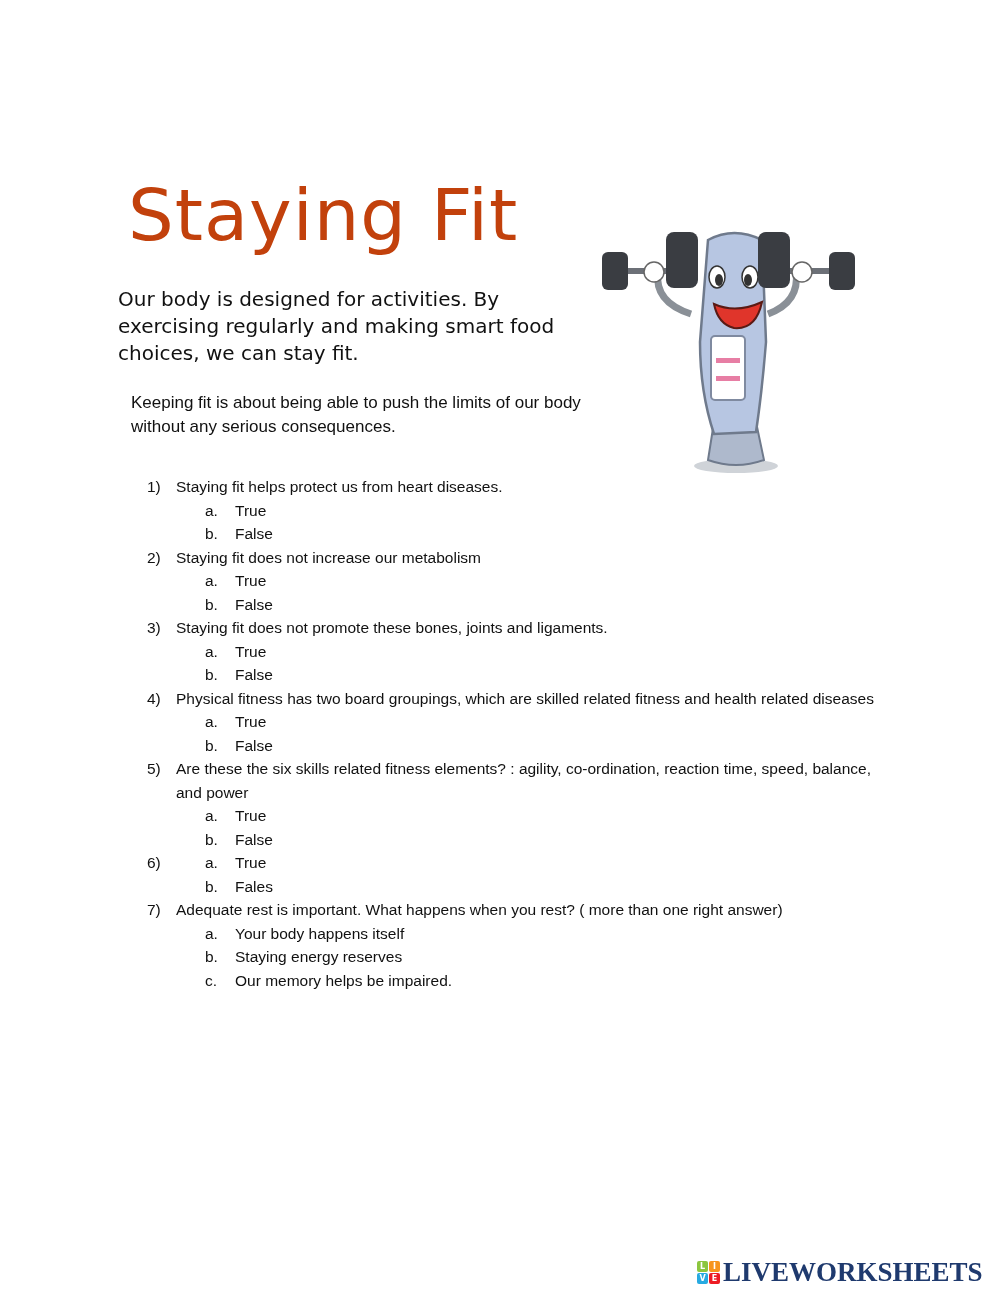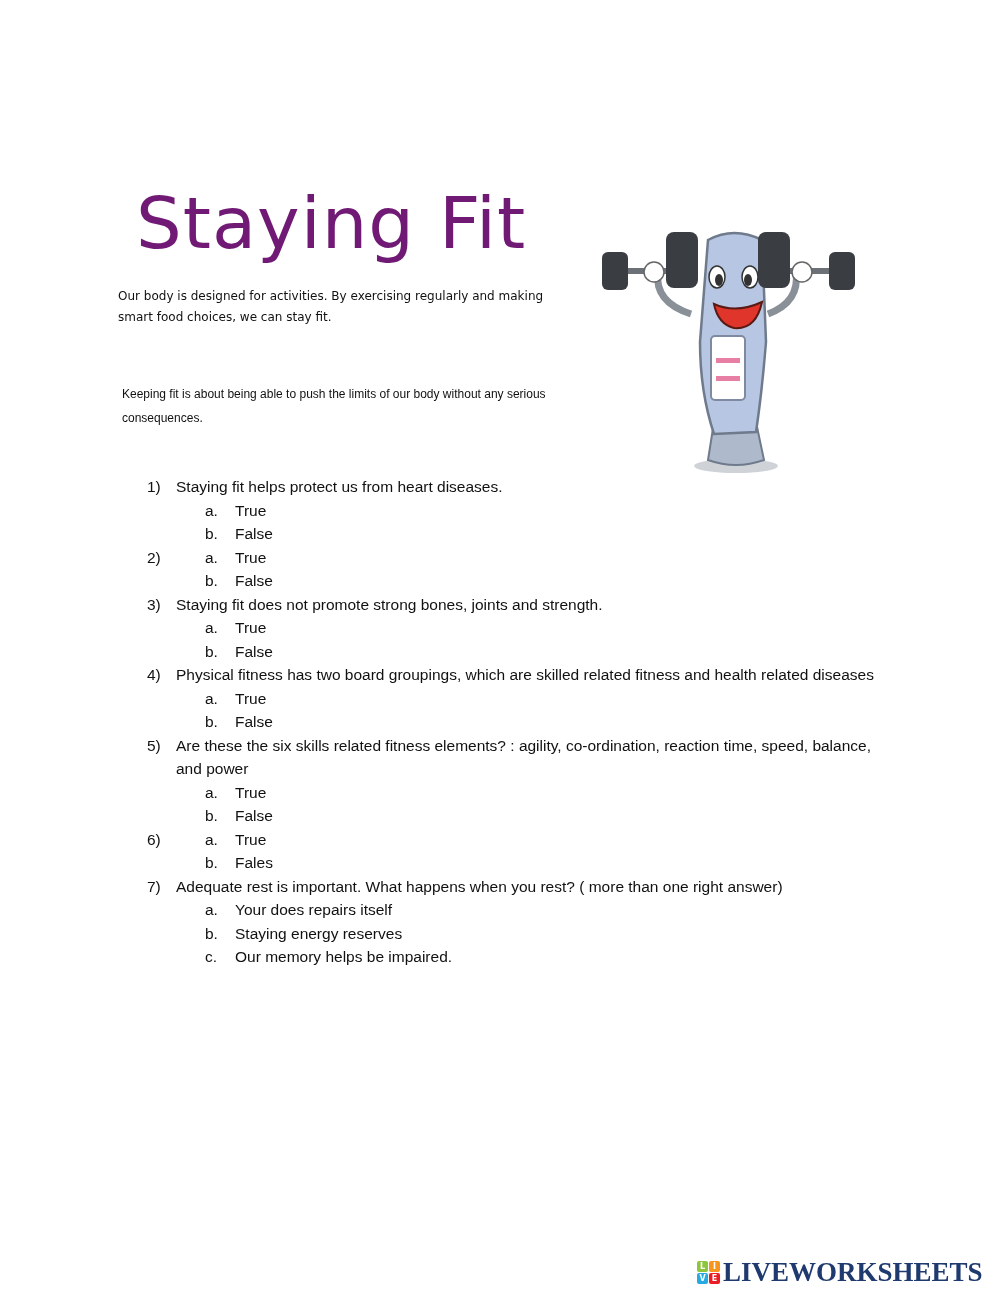--- a/index.html
+++ b/index.html
@@ -1,19 +1,19 @@
 <!DOCTYPE html>
 <html><head>
 <meta charset="utf-8">
 <style>
   html, body { margin: 0; padding: 0; background: #ffffff; }
   body { width: 1000px; height: 1291px; position: relative; overflow: hidden; color: #111; }
-  .title { position: absolute; left: 120px; top: 168px; font-family: "DejaVu Sans", sans-serif; font-size: 72px; font-weight: normal; color: #701a75; letter-spacing: 1px; margin: 16px; line-height: 1.1; }
-  .intro { position: absolute; left: 118px; top: 286px; width: 450px; font-family: "DejaVu Sans", sans-serif; font-size: 12px; line-height: 21px; color: #111; margin: 0; }
-  .intro2 { position: absolute; left: 118px; top: 378px; width: 470px; font-family: "Liberation Sans", sans-serif; font-size: 12px; line-height: 24px; color: #111; margin: 4px; }
+  .title { position: absolute; left: 120px; top: 168px; font-family: "DejaVu Sans", sans-serif; font-size: 72px; font-weight: normal; color: #c2410c; letter-spacing: 1px; margin: 8px; line-height: 1.1; }
+  .intro { position: absolute; left: 118px; top: 286px; width: 450px; font-family: "DejaVu Sans", sans-serif; font-size: 20px; line-height: 27px; color: #111; margin: 0; }
+  .intro2 { position: absolute; left: 118px; top: 378px; width: 470px; font-family: "Liberation Sans", sans-serif; font-size: 17px; line-height: 24px; color: #111; margin: 13px; }
   .mascot { position: absolute; left: 596px; top: 222px; width: 265px; height: 258px; }
   .questions { position: absolute; left: 140px; top: 475px; width: 760px; font-family: "Liberation Sans", sans-serif; font-size: 15.5px; color: #111; }
   .q { position: relative; padding-left: 36px; line-height: 23.5px; }
   .q-num { position: absolute; left: 7px; top: 0; }
   .opt { position: relative; padding-left: 95px; line-height: 23.5px; }
   .opt-letter { position: absolute; left: 65px; top: 0; }
   .logo { position: absolute; left: 697px; top: 1257px; display: flex; align-items: center; }
   .logo-grid { display: grid; grid-template-columns: 11px 11px; grid-template-rows: 11px 11px; gap: 1px; margin-right: 3px; }
   .logo-grid span { display: flex; align-items: center; justify-content: center; font-family: "DejaVu Sans", sans-serif; font-size: 8px; font-weight: bold; color: #fff; border-radius: 2px; }
   .logo-text { font-family: Liberation Serif, serif; font-weight: bold; font-size: 27px; color: #1f3a6e; letter-spacing: 0px; }
@@ -61,47 +61,47 @@
   </svg>
 </div>
 
 <div class="questions">
   <div>
     <div class="q"><span class="q-num">1)</span><span>Staying fit helps protect us from heart diseases.</span></div>
     <div class="opt"><span class="opt-letter">a.</span><span>True</span></div>
     <div class="opt"><span class="opt-letter">b.</span><span>False</span></div>
   </div>
   <div>
-    <div class="q"><span class="q-num">2)</span></div>
+    <div class="q"><span class="q-num">2)</span><span>Staying fit does not increase our metabolism</span></div>
     <div class="opt"><span class="opt-letter">a.</span><span>True</span></div>
     <div class="opt"><span class="opt-letter">b.</span><span>False</span></div>
   </div>
   <div>
-    <div class="q"><span class="q-num">3)</span><span>Staying fit does not promote strong bones, joints and strength.</span></div>
+    <div class="q"><span class="q-num">3)</span><span>Staying fit does not promote these bones, joints and ligaments.</span></div>
     <div class="opt"><span class="opt-letter">a.</span><span>True</span></div>
     <div class="opt"><span class="opt-letter">b.</span><span>False</span></div>
   </div>
   <div>
     <div class="q"><span class="q-num">4)</span><span>Physical fitness has two board groupings, which are skilled related fitness and health related diseases</span></div>
     <div class="opt"><span class="opt-letter">a.</span><span>True</span></div>
     <div class="opt"><span class="opt-letter">b.</span><span>False</span></div>
   </div>
   <div>
     <div class="q"><span class="q-num">5)</span><span>Are these the six skills related fitness elements? : agility, co-ordination, reaction time, speed, balance, and power</span></div>
     <div class="opt"><span class="opt-letter">a.</span><span>True</span></div>
     <div class="opt"><span class="opt-letter">b.</span><span>False</span></div>
   </div>
   <div>
     <div class="q"><span class="q-num">6)</span></div>
     <div class="opt"><span class="opt-letter">a.</span><span>True</span></div>
     <div class="opt"><span class="opt-letter">b.</span><span>Fales</span></div>
   </div>
   <div>
     <div class="q"><span class="q-num">7)</span><span>Adequate rest is important. What happens when you rest? ( more than one right answer)</span></div>
-    <div class="opt"><span class="opt-letter">a.</span><span>Your does repairs itself</span></div>
+    <div class="opt"><span class="opt-letter">a.</span><span>Your body happens itself</span></div>
     <div class="opt"><span class="opt-letter">b.</span><span>Staying energy reserves</span></div>
     <div class="opt"><span class="opt-letter">c.</span><span>Our memory helps be impaired.</span></div>
   </div>
 </div>
 
 <div class="logo">
   <div class="logo-grid">
     <span style="background:#8cc63f">L</span>
     <span style="background:#f7941d">I</span>
     <span style="background:#27aae1">V</span>

